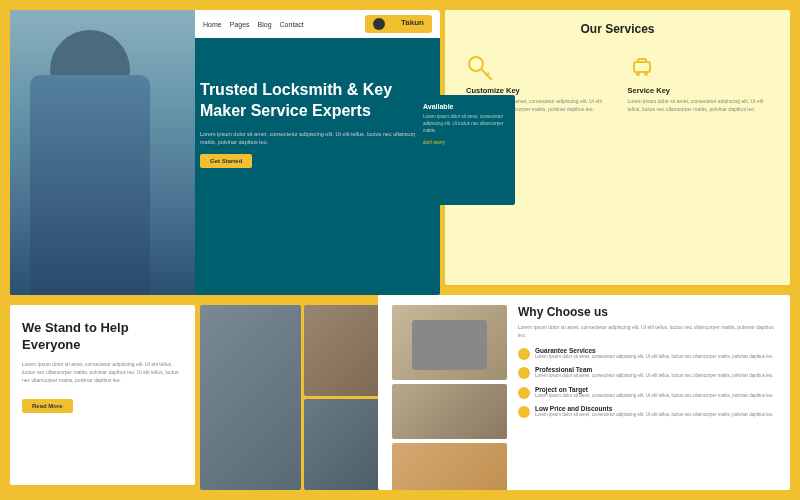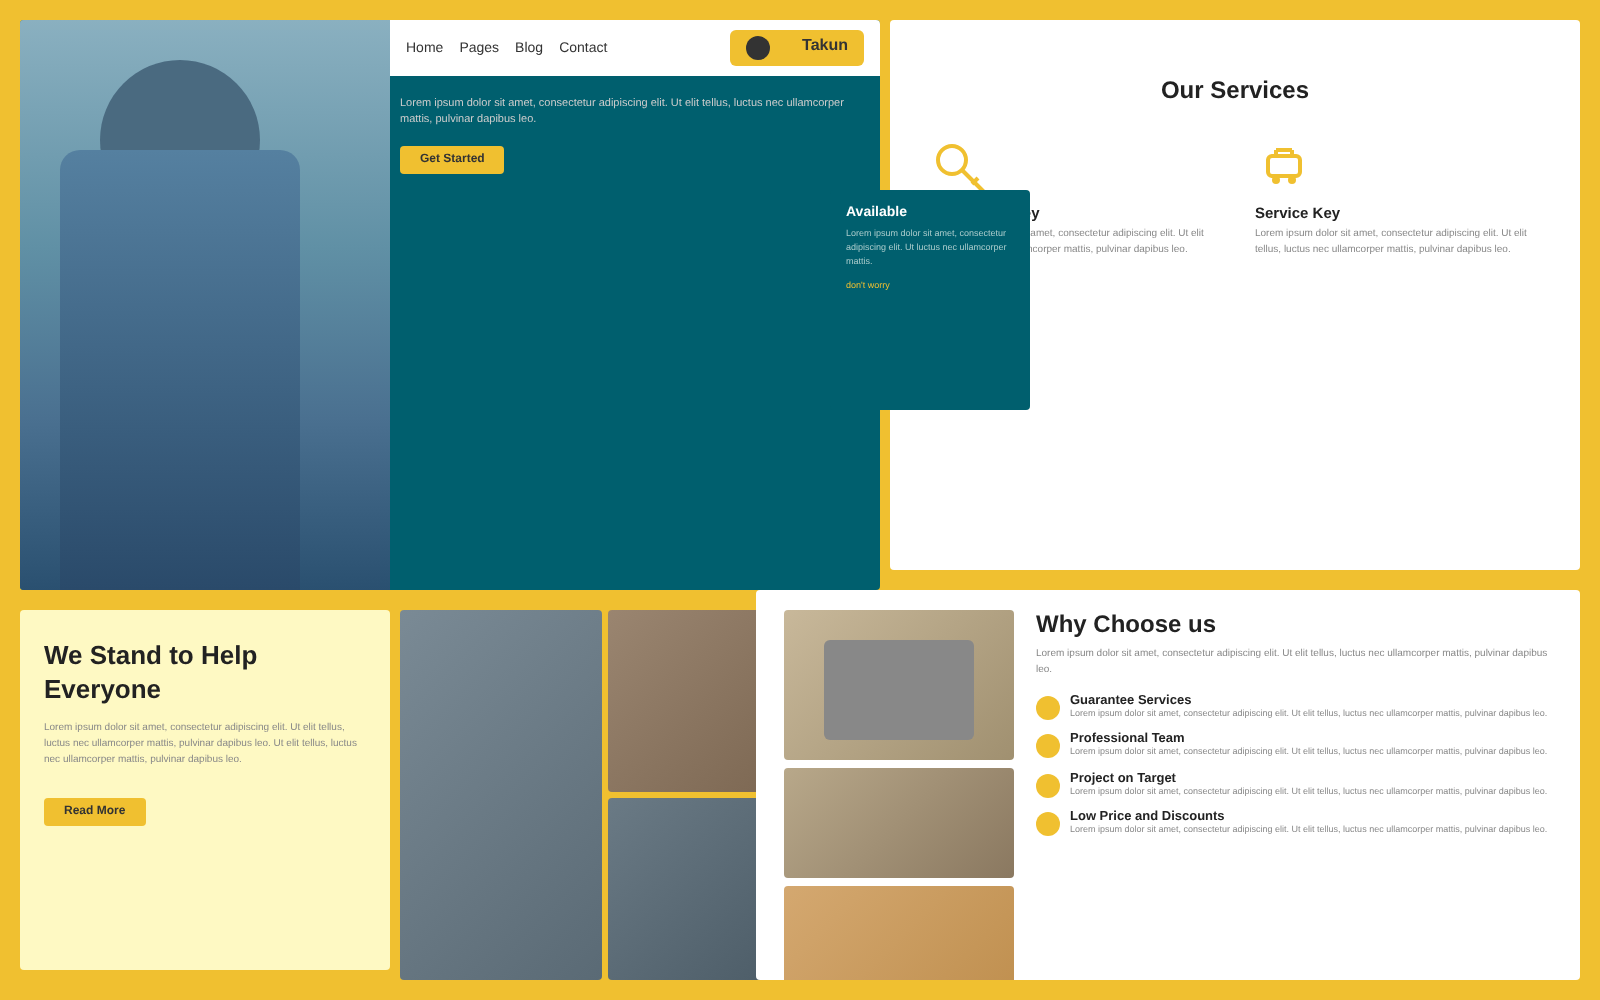--- a/index.html
+++ b/index.html
@@ -161,21 +161,21 @@
       color: #aac;
     }
 
     
     .stand-panel {
       position: absolute;
       left: 10px;
       top: 305px;
       width: 185px;
       height: 180px;
-      background: #fef9c3;
+      background: #ffffff;
       padding: 15px 12px;
       border-radius: 2px;
     }
 
     .stand-title {
       font-size: 13px;
       font-weight: bold;
       color: #222;
       line-height: 1.3;
       margin-bottom: 6px;
@@ -232,22 +232,22 @@
       background: linear-gradient(135deg, #6a7a85 0%, #4a5a65 100%);
     }
 
     
     .services-panel {
       position: absolute;
       right: 10px;
       top: 10px;
       width: 345px;
       height: 275px;
-      background: #ffffff;
-      padding: 28px 15px;
+      background: #fef9c3;
+      padding: 12px 15px;
       border-radius: 2px;
     }
 
     .services-header {
       text-align: center;
       margin-bottom: 12px;
     }
 
     .services-title {
       font-size: 12px;
@@ -449,20 +449,21 @@
       <span class="nav-item">Pages</span>
       <span class="nav-item">Blog</span>
       <span class="nav-item">Contact</span>
       <div class="nav-logo">
         <span class="nav-logo-icon"></span>
         <span>Takun</span>
       </div>
     </div>
 
     <div class="hero-content">
+      <div class="hero-title">Trusted Locksmith &amp; Key Maker Service Experts</div>
       <div class="hero-desc">Lorem ipsum dolor sit amet, consectetur adipiscing elit. Ut elit tellus, luctus nec ullamcorper mattis, pulvinar dapibus leo.</div>
       <div class="hero-btn">Get Started</div>
     </div>
   </div>
 
   <div class="stand-panel">
     <div class="stand-title">We Stand to Help Everyone</div>
     <div class="stand-desc">Lorem ipsum dolor sit amet, consectetur adipiscing elit. Ut elit tellus, luctus nec ullamcorper mattis, pulvinar dapibus leo. Ut elit tellus, luctus nec ullamcorper mattis, pulvinar dapibus leo.</div>
     <div class="stand-btn">Read More</div>
   </div>

